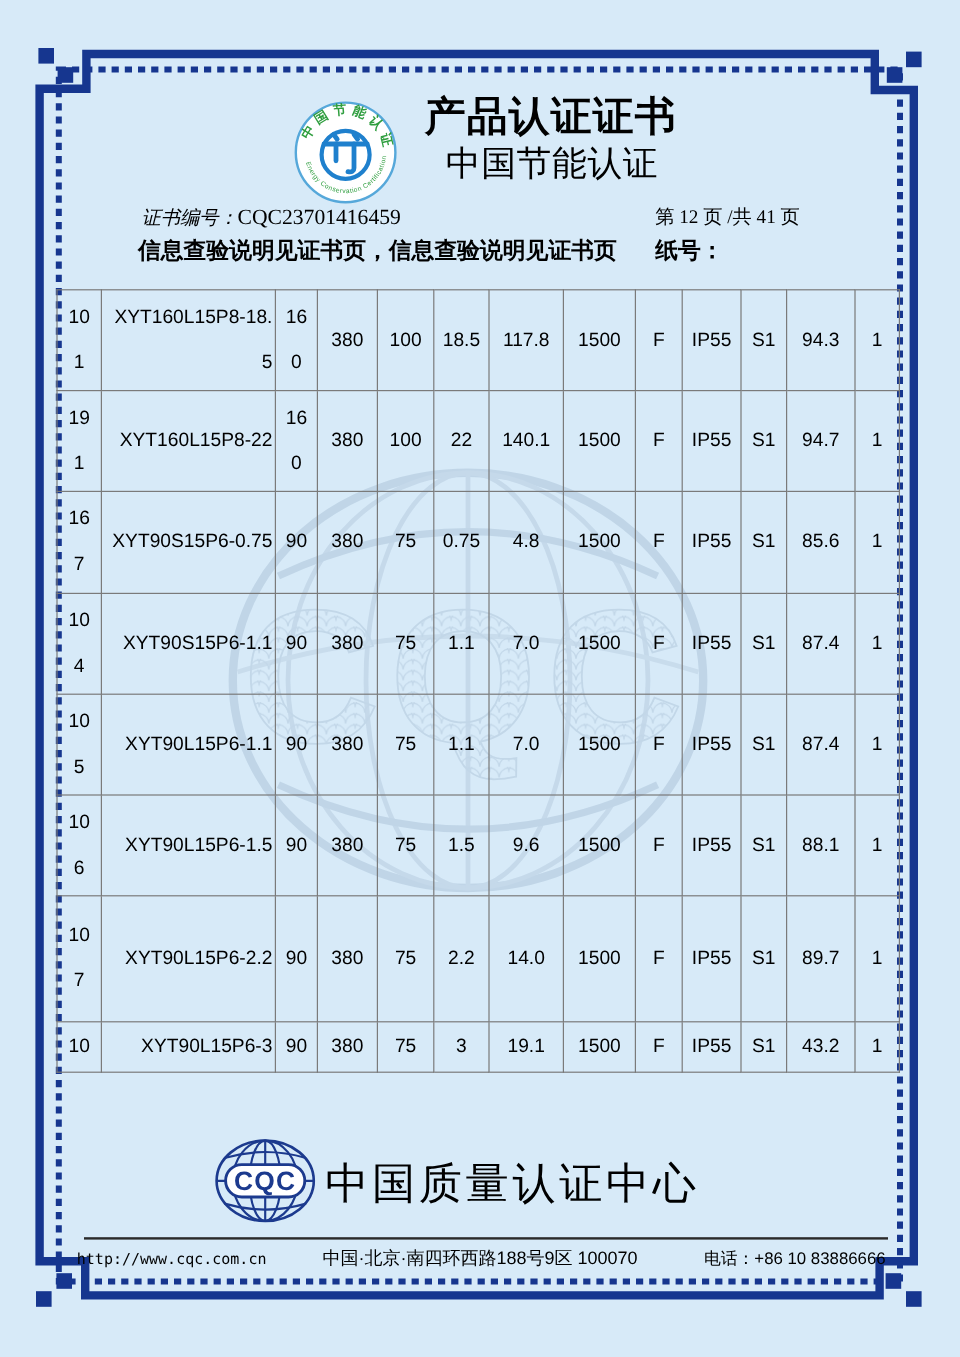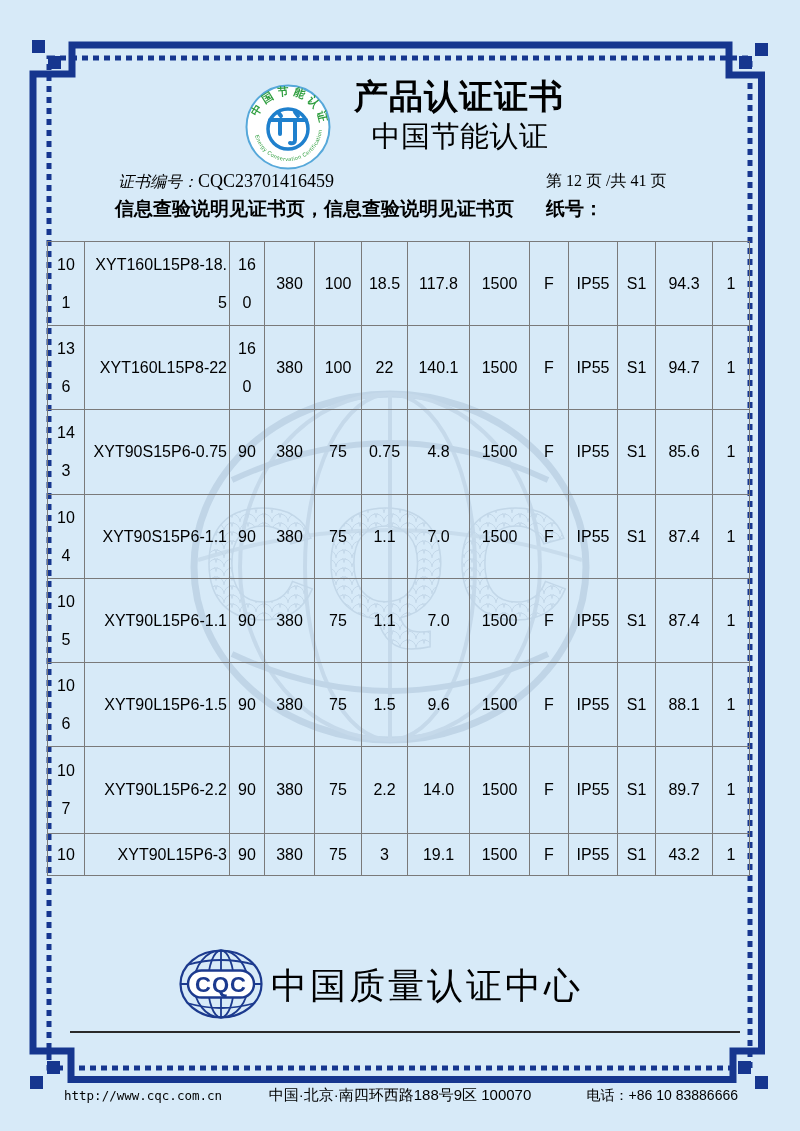--- a/index.html
+++ b/index.html
@@ -50,31 +50,31 @@
   }
   table.product td:nth-child(1)  { padding:0 8px; }
   table.product td:nth-child(2)  { text-align:right; padding:0 2px 0 8px; }
   table.product td:nth-child(3)  { padding:0 6px; }
   table.product tr:nth-child(1) { height:84px; }
   table.product tr:nth-child(2) { height:84px; }
   table.product tr:nth-child(3) { height:85px; }
   table.product tr:nth-child(4) { height:84px; }
   table.product tr:nth-child(5) { height:84px;margin-top:24px; }
   table.product tr:nth-child(6) { height:84px; }
-  table.product tr:nth-child(7) { height:87px; }
+  table.product tr:nth-child(7) { height:105px; }
   table.product tr:nth-child(8) { height:42px; }
 
   
   .logo-cqc { position:absolute; left:179px; top:948px; width:84px; height:72px; }
   .org-name {
     position:absolute; left:271px; top:962px;
     font-size:36px; letter-spacing:3px; white-space:nowrap;
   }
   .rule { position:absolute; left:70px; top:1031px; width:670px; border-top:2px solid #2a2a2a; }
-  .bottom-bar { position:absolute; left:0; top:1039px; width:100%; height:20px;margin-top:47px; }
+  .bottom-bar { position:absolute; left:0; top:1039px; width:100%; height:20px; }
   .website {
     position:absolute; left:64px; top:2px;
     font-family:"DejaVu Sans Mono", monospace; font-size:12.5px; letter-spacing:0; white-space:nowrap;
   }
   .address {
     position:absolute; left:400px; top:0; transform:translateX(-50%);
     font-size:15px; white-space:nowrap;
   }
   .phone { position:absolute; right:62px; top:1px; font-size:14px; white-space:nowrap; }
 </style>
@@ -180,36 +180,36 @@
       <td>18.5</td>
       <td>117.8</td>
       <td>1500</td>
       <td>F</td>
       <td>IP55</td>
       <td>S1</td>
       <td>94.3</td>
       <td>1</td>
     </tr>
         <tr>
-      <td>136</td>
+      <td>191</td>
       <td>XYT160L15P8-22</td>
       <td>160</td>
       <td>380</td>
       <td>100</td>
       <td>22</td>
       <td>140.1</td>
       <td>1500</td>
       <td>F</td>
       <td>IP55</td>
       <td>S1</td>
       <td>94.7</td>
       <td>1</td>
     </tr>
         <tr>
-      <td>143</td>
+      <td>167</td>
       <td>XYT90S15P6-0.75</td>
       <td>90</td>
       <td>380</td>
       <td>75</td>
       <td>0.75</td>
       <td>4.8</td>
       <td>1500</td>
       <td>F</td>
       <td>IP55</td>
       <td>S1</td>

